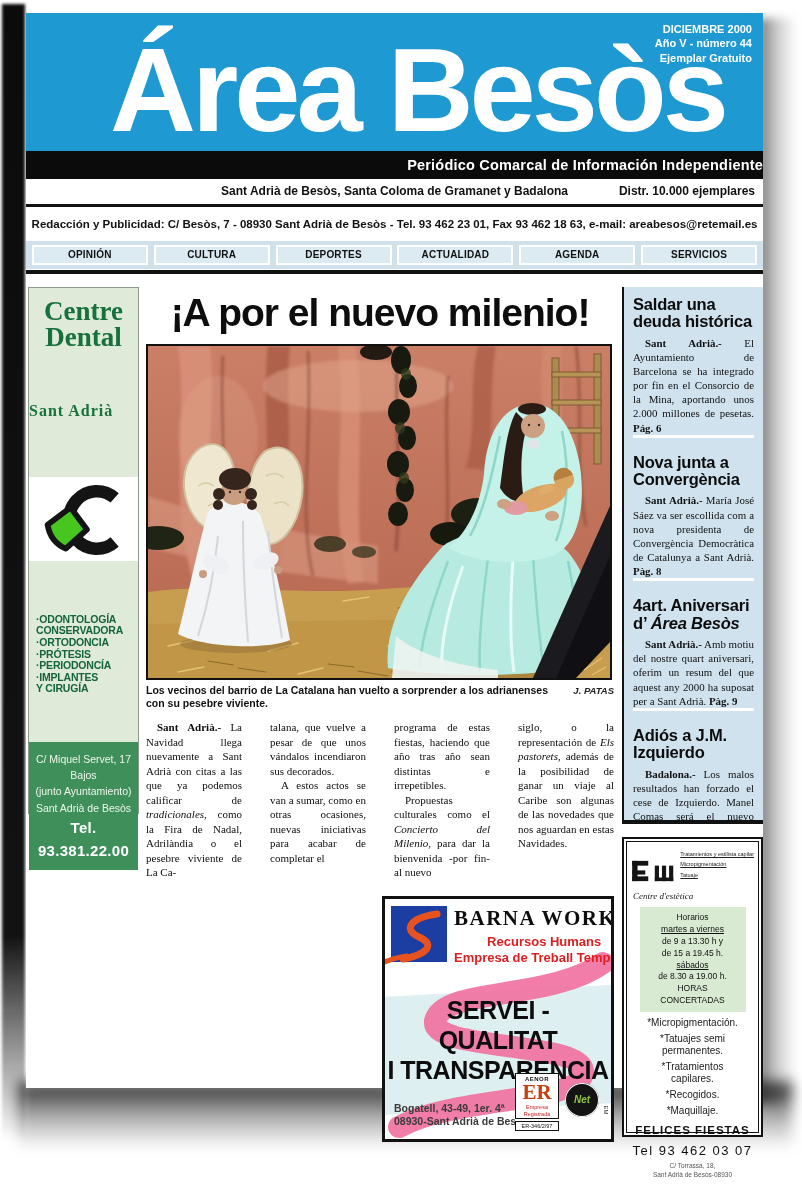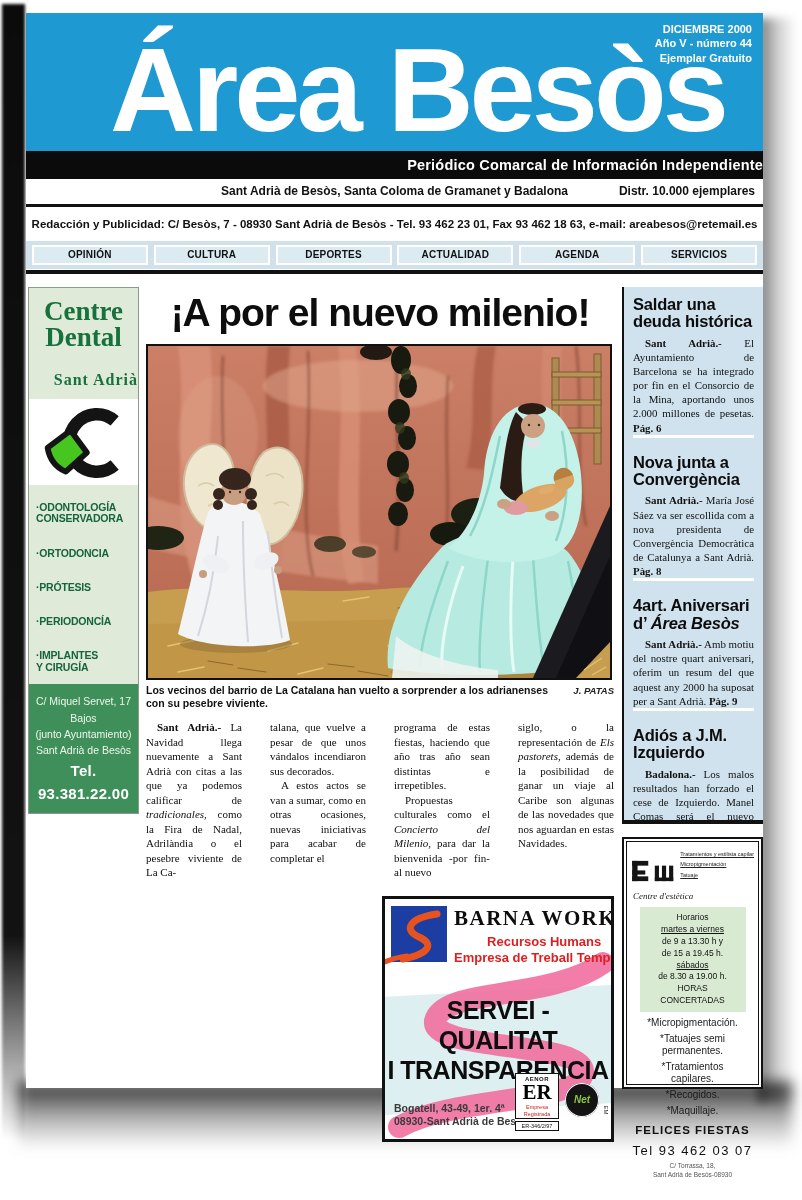--- a/index.html
+++ b/index.html
@@ -30,25 +30,25 @@
   .navbtn{width:112px;height:16px;background:#dceaf2;border:2px solid #fff;
     font-weight:bold;font-size:10px;line-height:16px;text-align:center;color:#111;letter-spacing:.2px;}
   .navrule{height:4px;background:#111;margin-top:1px;}
 
   
   .content{display:flex;padding:13px 0 0 2px;}
   .b{font-weight:bold;} .i{font-style:italic;} .u{text-decoration:underline;}
 
   
   .dental{width:111px;height:527px;border:1px solid #8b9a8b;background:#e0ead9;
-    box-sizing:border-box;display:flex;flex-direction:column;}
+    box-sizing:border-box;display:flex;flex-direction:column;gap:47px;}
   .dental-title{margin-top:10px;text-align:center;color:#17713c;
     font-family:"Liberation Serif",serif;font-weight:bold;font-size:27px;line-height:.98;}
-  .dental-sub{text-align:right;color:#17713c;font-family:"Liberation Serif",serif;
-    font-weight:bold;font-size:16px;letter-spacing:1px;margin-top:20px;}
+  .dental-sub{text-align:left;color:#17713c;font-family:"Liberation Serif",serif;
+    font-weight:bold;font-size:16px;letter-spacing:1px;margin-top:4px;}
   .dental-logo{background:#fff;height:100px;margin:10px 0 0 0;display:flex;align-items:center;justify-content:center;}
   .dental-svcs{height:226px;margin:6px 0 0 7px;display:flex;flex-direction:column;justify-content:space-around;}
   .svc{color:#14643c;font-weight:bold;font-size:10.5px;line-height:1.1;white-space:pre-line;letter-spacing:-.2px;}
   .dental-block{margin-top:auto;background:#3e8f5a;color:#eef6ec;text-align:center;
     padding:9px 3px 8px;font-size:10.5px;line-height:1.55;}
   .dental-phone{font-size:15px;font-weight:bold;color:#fff;letter-spacing:.3px;}
 
   
   .center{width:468px;margin-left:7px;}
   .headline{font-weight:bold;font-size:39px;letter-spacing:-1px;text-align:center;
@@ -85,30 +85,30 @@
   .barna-sub1{color:#dd1f1f;font-weight:bold;font-size:13px;text-align:center;margin-top:3px;}
   .barna-sub2{color:#dd1f1f;font-weight:bold;font-size:13px;text-align:center;margin-top:1px;white-space:nowrap;}
   .slogan{position:relative;font-weight:bold;font-size:25px;line-height:1.2;text-align:center;
     margin-top:30px;color:#0d0d0d;letter-spacing:-.5px;}
   .barna-foot{position:absolute;left:9px;bottom:10px;font-weight:bold;font-size:10.5px;
     line-height:1.3;color:#3a3a3a;}
   .badges{position:absolute;right:12px;bottom:8px;display:flex;align-items:flex-end;}
   .aenor{width:44px;background:#fff;text-align:center;}
   .aenor-box{border:1px solid #111;padding:2px 1px 1px;}
   .aenor-top{font-size:6px;font-weight:bold;letter-spacing:.5px;color:#111;}
-  .aenor-er{font-family:"Liberation Serif",serif;font-weight:bold;font-size:21px;line-height:1;color:#000000;}
+  .aenor-er{font-family:"Liberation Serif",serif;font-weight:bold;font-size:21px;line-height:1;color:#c2410c;}
   .aenor-red{color:#c22;font-size:5.5px;line-height:1.15;margin-top:1px;}
   .aenor-code{border:1px solid #111;font-size:5.5px;margin-top:2px;padding:1px 0;color:#111;}
   .eqnet{width:34px;height:34px;border-radius:50%;background:#141414;margin:0 0 14px 6px;
     display:flex;align-items:center;justify-content:center;box-shadow:inset 0 0 0 1px #fff;}
   .eqnet span{color:#8dc63f;font-weight:bold;font-size:10px;font-style:italic;}
   .edge-mark{position:absolute;right:1px;bottom:26px;font-size:6px;color:#333;transform:rotate(90deg);}
 
   
-  .ew{margin-top:13px;height:252px;border:2px solid #111;outline:1px solid #111;outline-offset:-5px;
+  .ew{margin-top:13px;height:300px;border:2px solid #111;outline:1px solid #111;outline-offset:-5px;
     background:#fff;padding:8px 5px 6px;box-sizing:border-box;text-align:center;}
   .ew-head{display:flex;align-items:flex-start;justify-content:center;padding:2px 2px 0;}
   .ew-lines{margin-left:4px;text-align:left;}
   .ew-lines div{font-size:5.5px;line-height:1.9;color:#222;text-decoration:underline;white-space:nowrap;}
   .ew-script{font-family:"Liberation Serif",serif;font-style:italic;font-size:9px;color:#222;
     text-align:left;margin:-2px 0 0 4px;}
   .ew-hours{background:#d9ead2;width:102px;margin:6px auto 0;padding:5px 2px;
     font-size:8.5px;line-height:1.4;color:#111;}
   .ew-hours div{white-space:nowrap;}
   .ew-svcs{margin-top:5px;}

